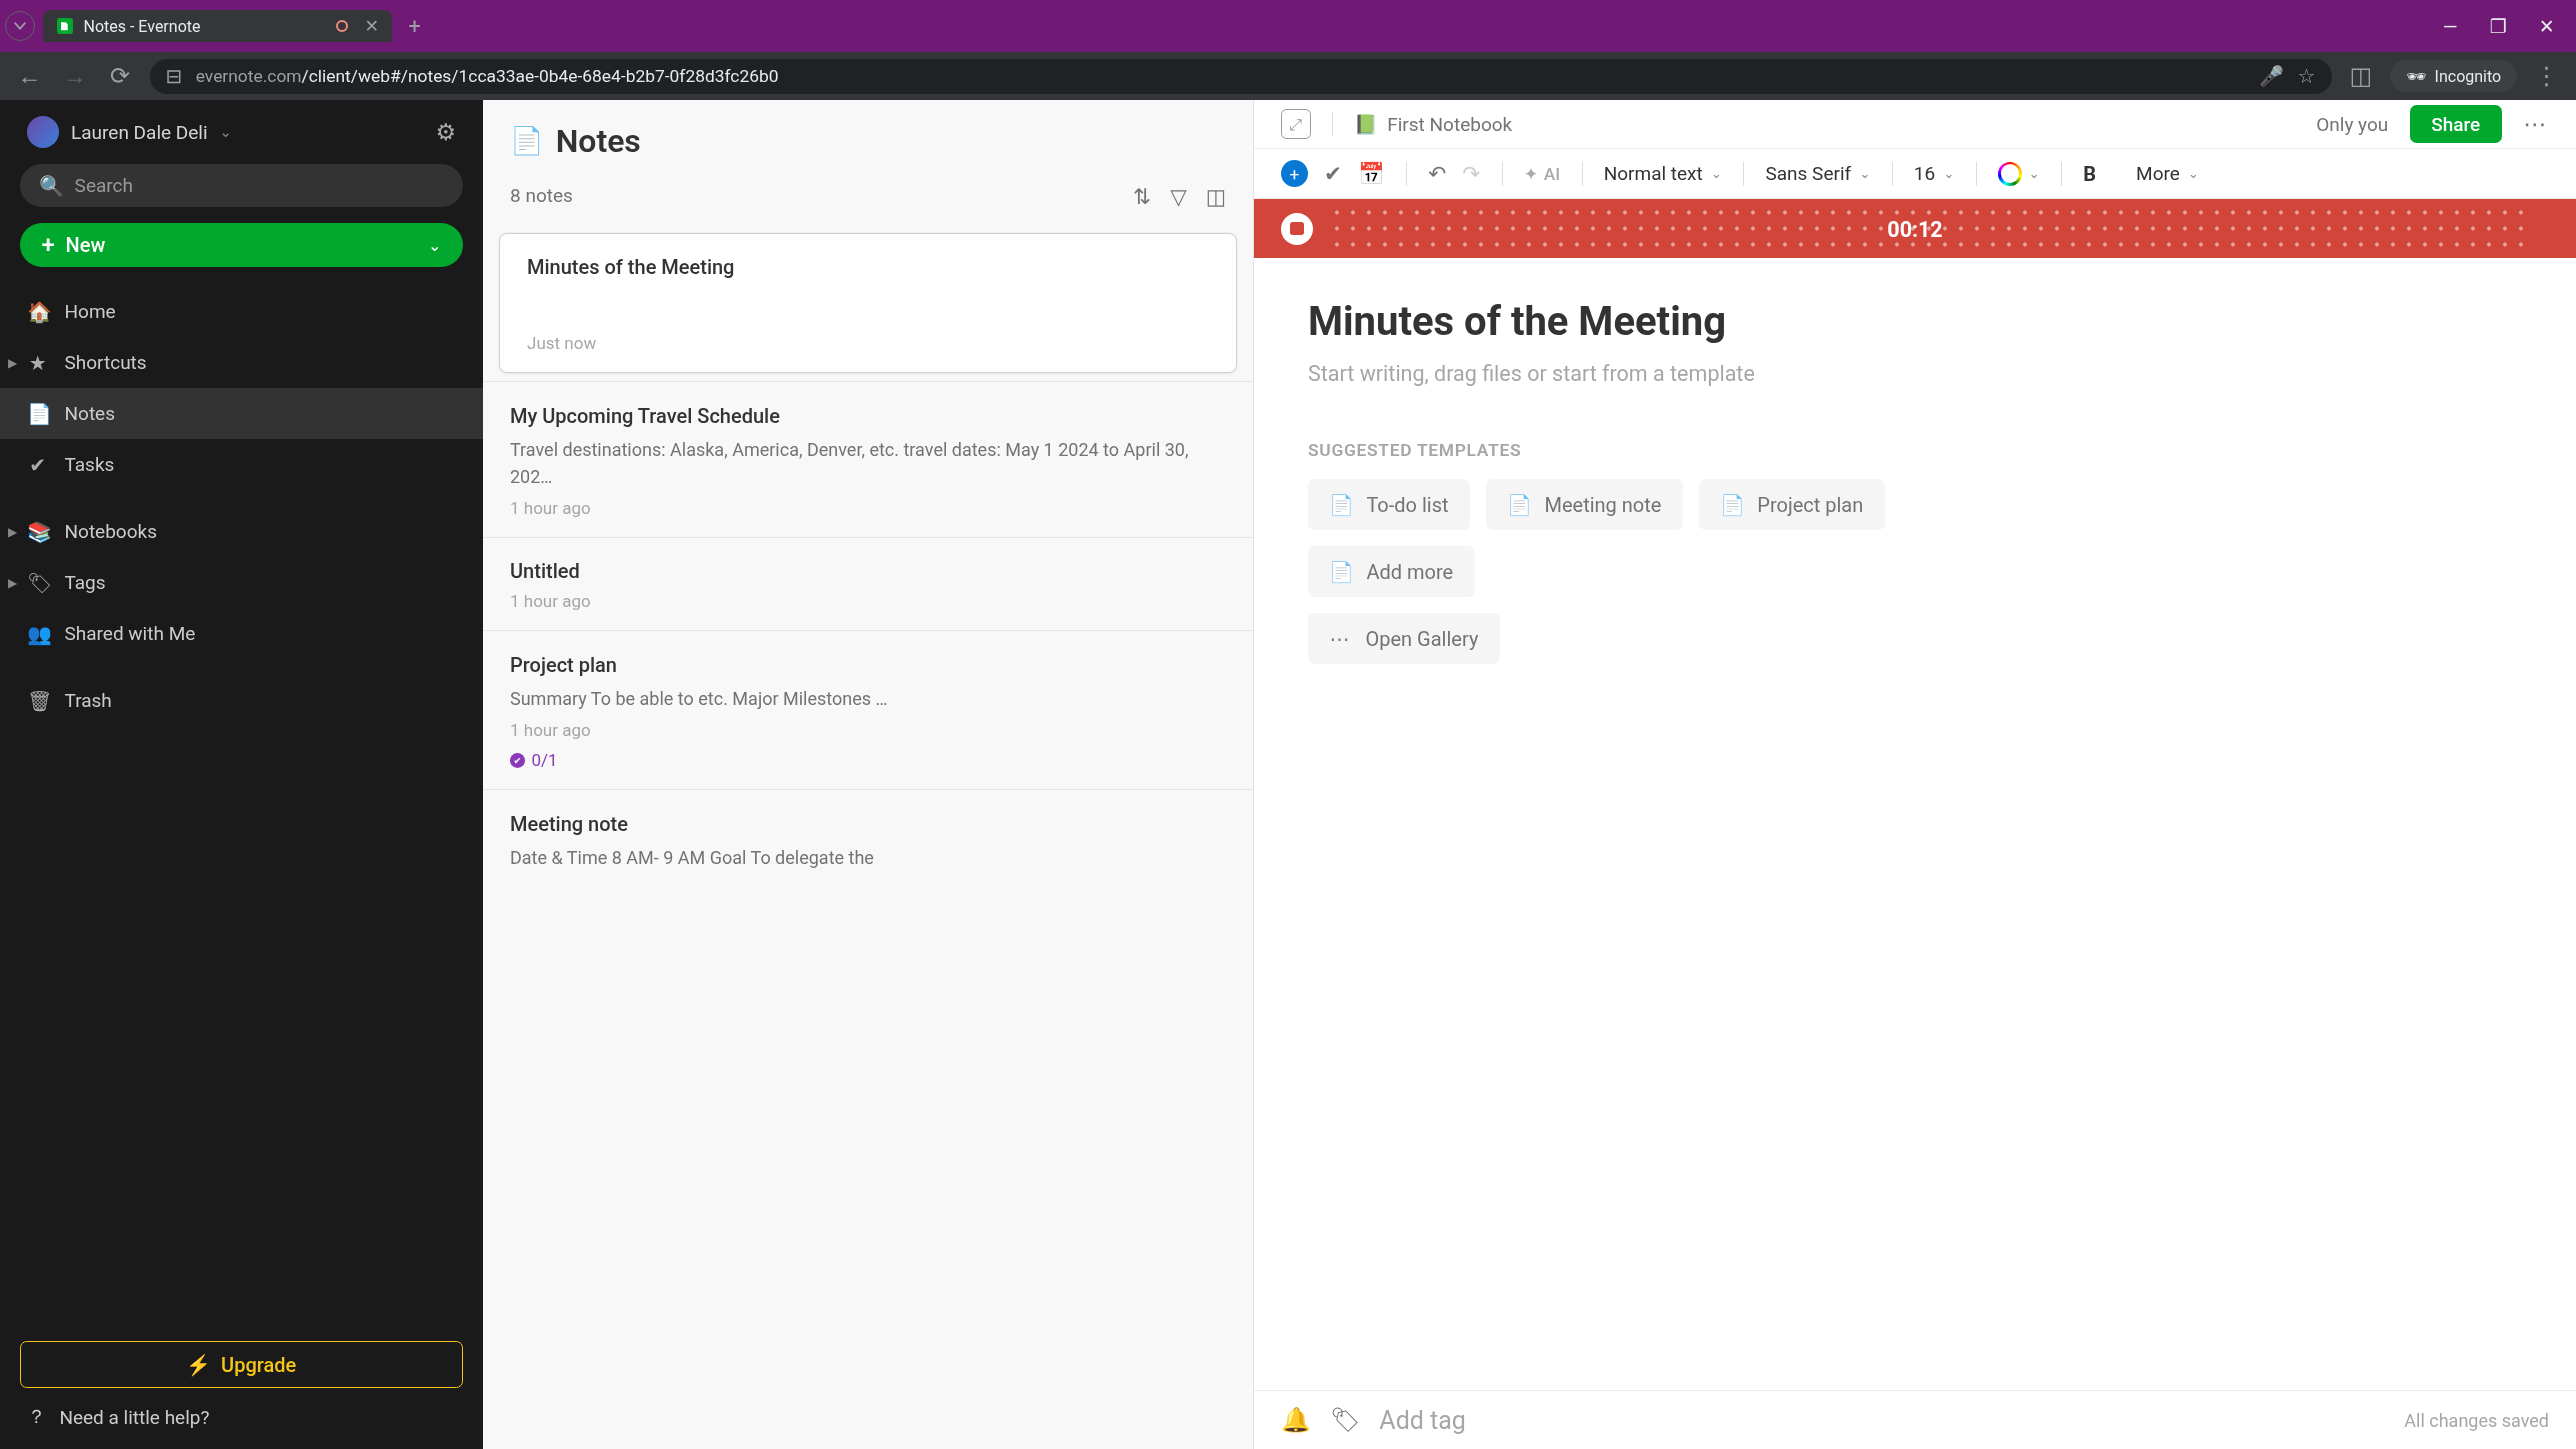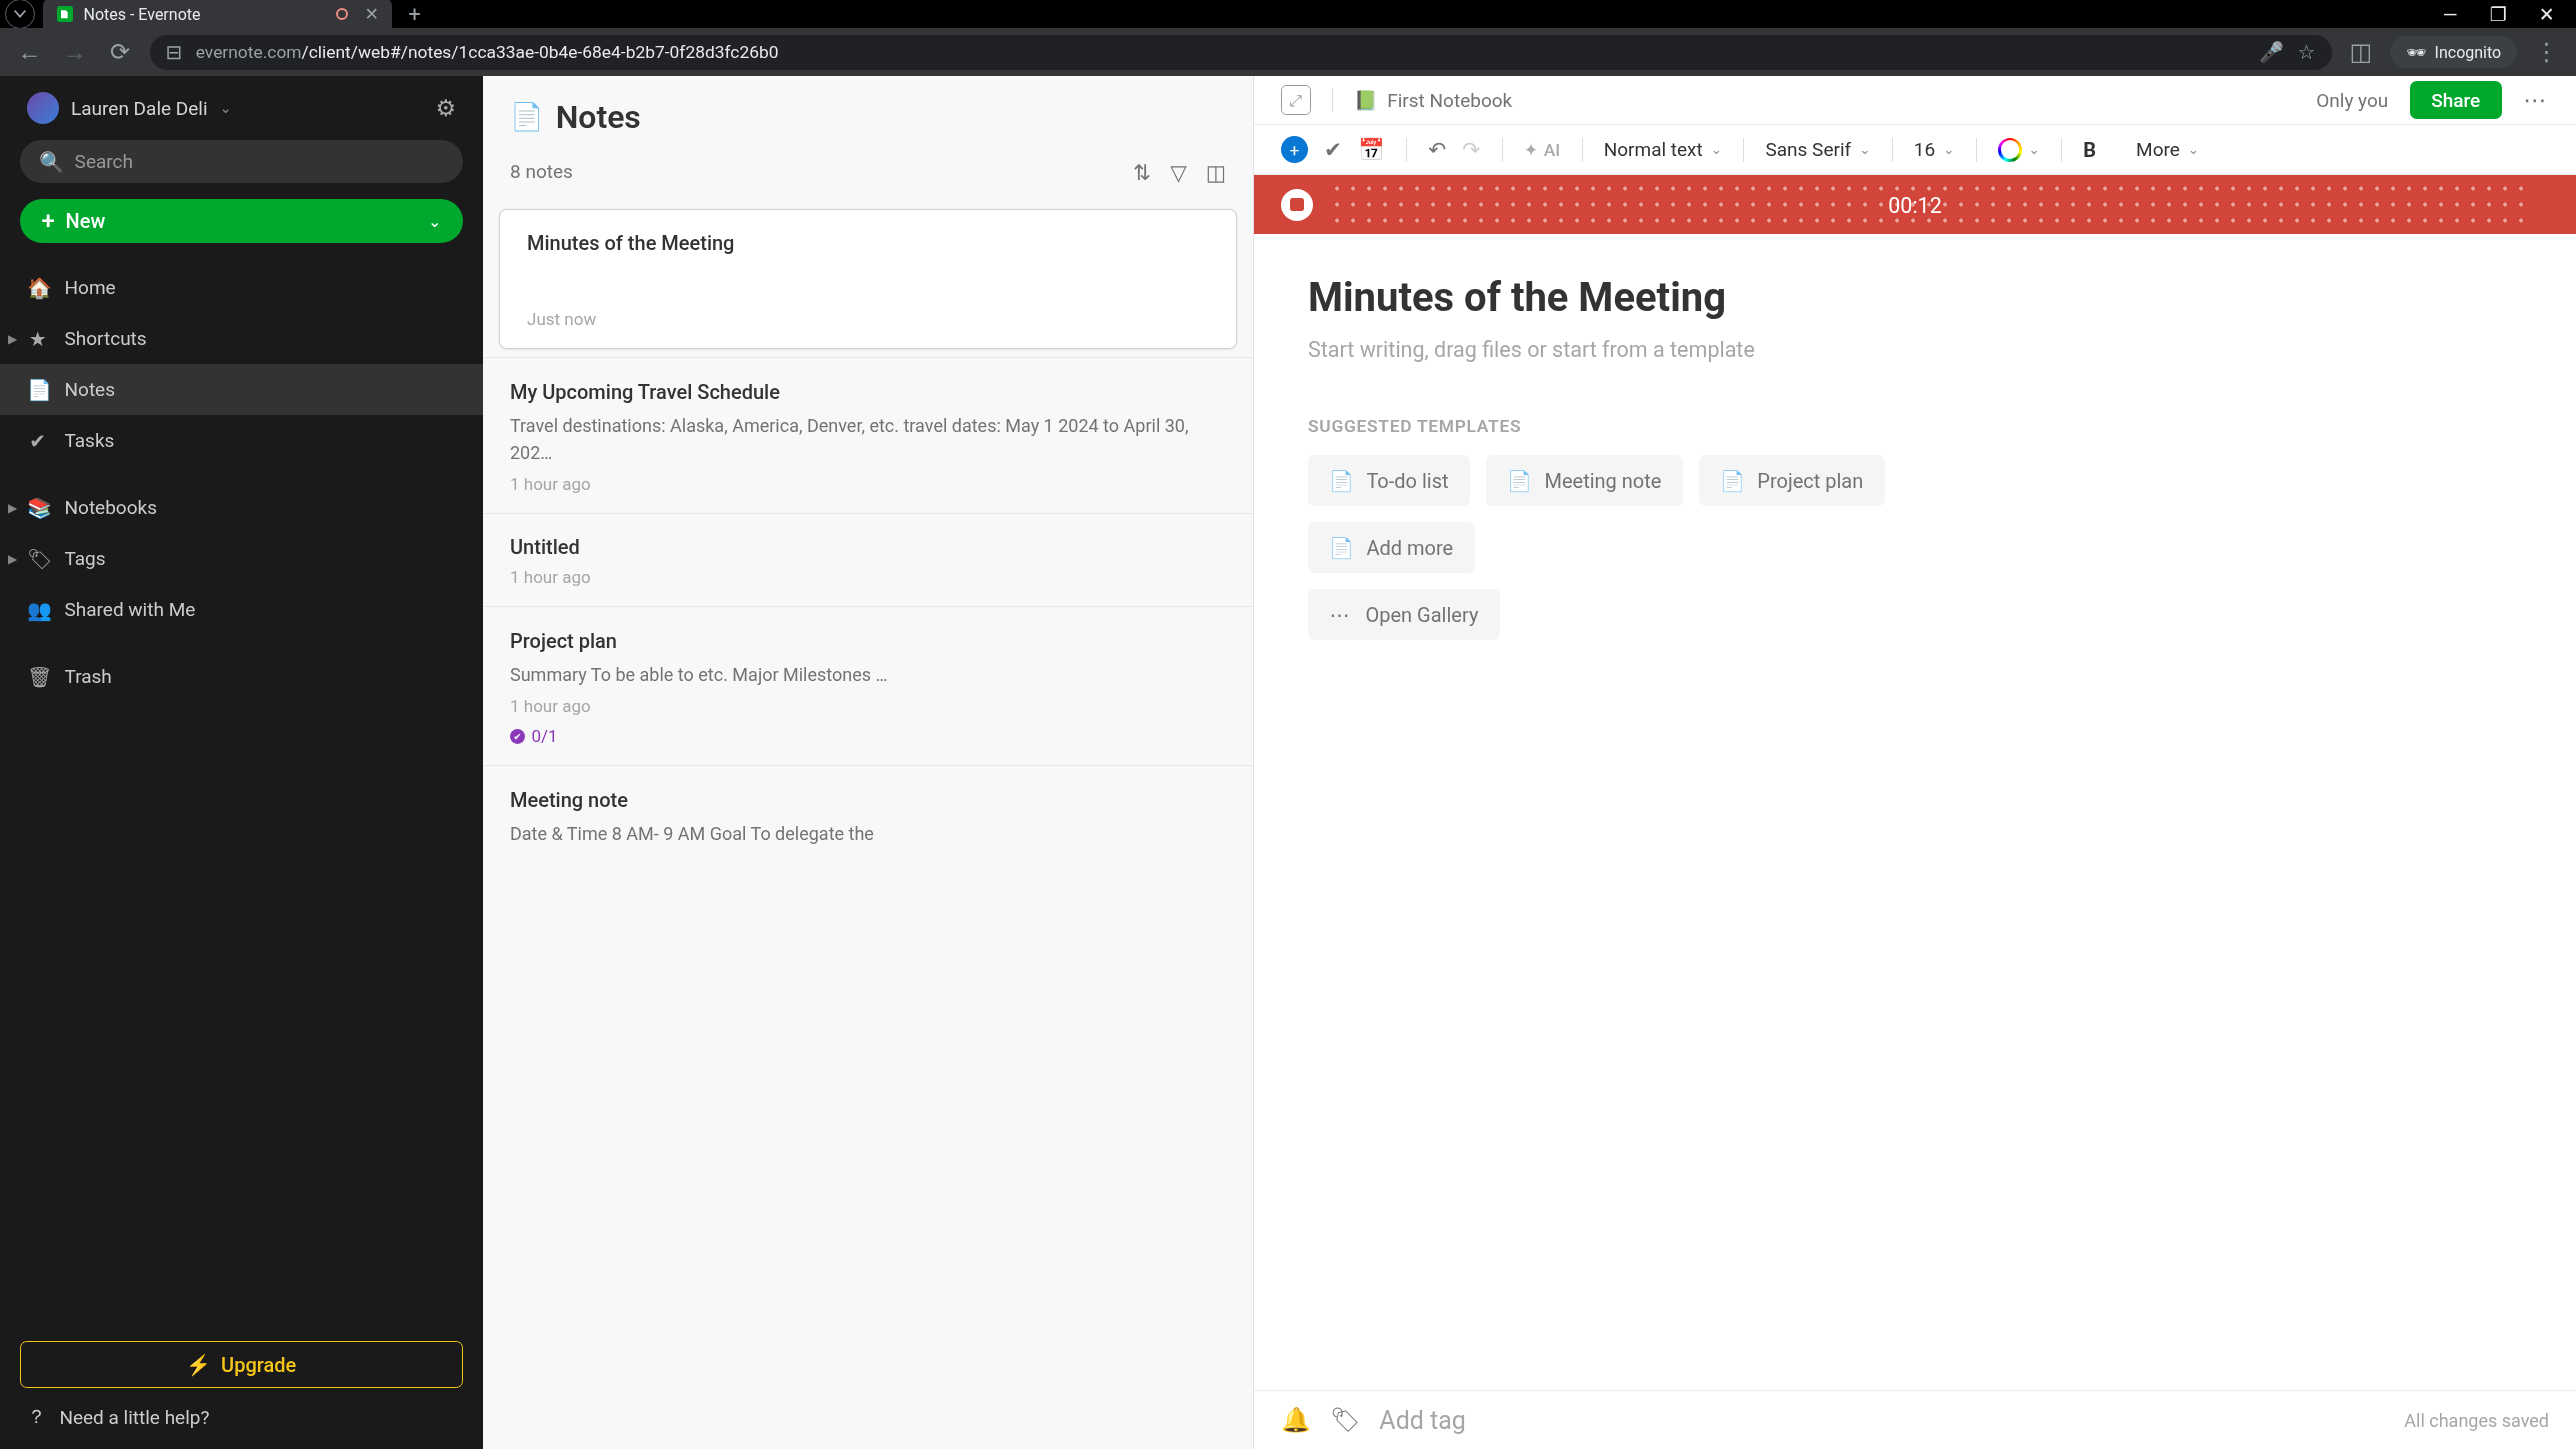--- a/index.html
+++ b/index.html
@@ -1,20 +1,20 @@
 <!DOCTYPE html>
 <html style="font-size:10.7px"><head>
 <meta charset="utf-8">
 <style>
 *{margin:0;padding:0;box-sizing:border-box;font-family:-apple-system,BlinkMacSystemFont,"Segoe UI",Roboto,sans-serif}
 body{width:2576px;height:1449px;background:#202124;overflow:hidden;transform-origin:top left}
 .window{width:100%;height:100%;display:flex;flex-direction:column}
 
 
-.titlebar{height:28px;background:#000000;display:flex;align-items:center;padding:0 5.4px}
+.titlebar{height:52px;background:#701a75;display:flex;align-items:center;padding:0 5.4px}
 .tab-dropdown{width:30px;height:30px;display:flex;align-items:center;justify-content:center;color:#9aa0a6;border-radius:50%;border:0.7px solid #5f6368;margin-right:8px}
 .tab{background:#35363a;height:32px;border-radius:8px 8px 0 0;display:flex;align-items:center;padding:0 13.4px;gap:10.7px;min-width:349px}
 .tab-favicon{width:16px;height:16px;border-radius:2.7px;background:#00a82d;display:flex;align-items:center;justify-content:center}
 .tab-title{color:#e8eaed;font-size:16px}
 .rec-dot{width:12px;height:12px;border-radius:50%;border:2px solid #f28b82;margin-left:auto}
 .tab-close{color:#9aa0a6;font-size:17.4px;margin-left:5.4px}
 .tab-add{color:#9aa0a6;font-size:21.5px;margin-left:16px}
 .win-controls{margin-left:auto;display:flex;gap:32px;color:#e8eaed;padding-right:16px}
 .win-btn{font-size:19px}
 
@@ -86,21 +86,21 @@
 .ai-chip{display:flex;align-items:center;gap:5.4px;color:#aaa;font-size:17.4px;font-weight:500}
 .tb-select{display:flex;align-items:center;gap:8px;color:#333;font-size:19px}
 .tb-select .chev{color:#888;font-size:13.4px}
 .color-ring{width:24px;height:24px;border-radius:50%;background:conic-gradient(red,orange,yellow,green,cyan,blue,magenta,red);padding:2.7px}
 .color-ring::after{content:"";display:block;width:100%;height:100%;background:#fff;border-radius:50%}
 .bold-b{font-size:20px;font-weight:700;color:#333}
 .rec-bar{height:59px;background:#d1453b;display:flex;align-items:center;padding:0 27px;position:relative;overflow:hidden}
 .rec-stop{width:32px;height:32px;background:#fff;border-radius:50%;display:flex;align-items:center;justify-content:center}
 .rec-stop::after{content:"";width:13.4px;height:13.4px;background:#d1453b;border-radius:2.7px}
 .rec-wave{flex:1;height:100%;position:relative;margin:0 16px}
-.rec-time{color:#fff;font-size:21.5px;font-weight:400;position:absolute;left:50%;top:50%;transform:translate(-50%,-50%)}
+.rec-time{color:#fff;font-size:21.5px;font-weight:700;position:absolute;left:50%;top:50%;transform:translate(-50%,-50%)}
 .wave-dots{position:absolute;inset:0;background-image:radial-gradient(circle,rgba(255,255,255,.5) 2px,transparent 2px);background-size:16px 16px;background-position:0 center}
 .ed-body{flex:1;padding:40px 54px;overflow:auto}
 .ed-title{font-size:40px;font-weight:700;color:#333;margin-bottom:16px}
 .ed-placeholder{font-size:21.5px;color:#a6a6a6;margin-bottom:54px}
 .sug-head{font-size:17.4px;font-weight:600;color:#a6a6a6;letter-spacing:0.7px;margin-bottom:19px}
 .tmpl-row{display:flex;gap:16px;flex-wrap:wrap;margin-bottom:16px}
 .tmpl-chip{background:#f5f5f5;height:51px;border-radius:6.7px;display:flex;align-items:center;padding:0 21.5px;gap:12px;color:#737373;font-size:20px}
 .tmpl-chip .ico{font-size:20px;color:#999}
 .gallery-chip{background:#f5f5f5;height:51px;border-radius:6.7px;display:flex;align-items:center;padding:0 21.5px;gap:16px;color:#737373;font-size:20px}
 .ed-footer{height:59px;border-top:0.7px solid #eee;display:flex;align-items:center;padding:0 27px;gap:19px}

